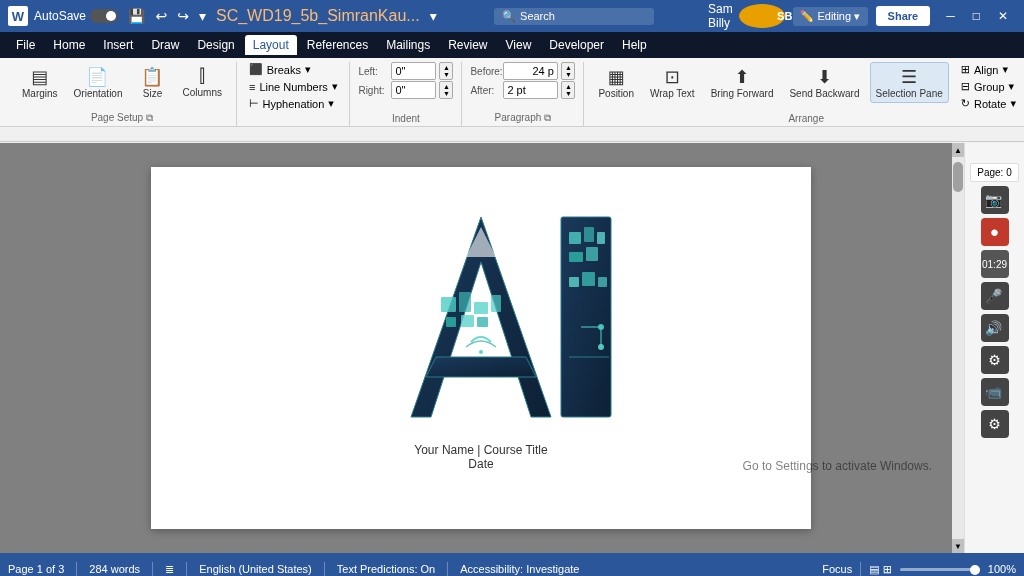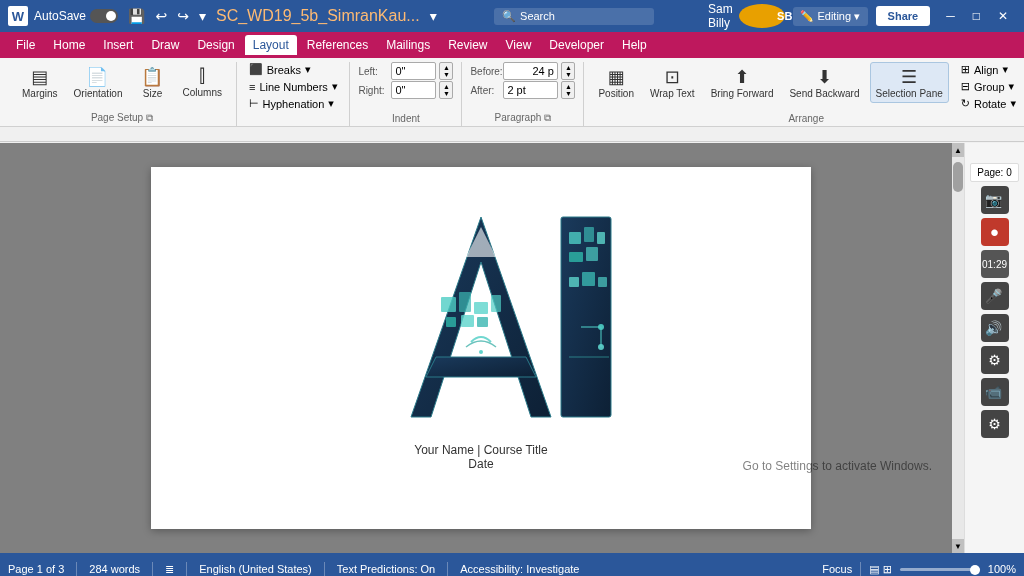--- a/index.html
+++ b/index.html
@@ -27,21 +27,21 @@
     .user-area { display: flex; align-items: center; gap: 6px; }
     .user-avatar { width: 24px; height: 24px; border-radius: 50%; background: #e8a000; display: flex; align-items: center; justify-content: center; font-size: 11px; font-weight: bold; color: white; padding-left: 46px; }
     .editing-btn { background: rgba(255,255,255,0.15); border: none; color: white; font-size: 11px; padding: 3px 8px; border-radius: 3px; cursor: pointer; display: flex; align-items: center; gap: 3px; }
     .share-btn { background: white; color: #2b579a; border: none; font-size: 11px; font-weight: bold; padding: 4px 12px; border-radius: 3px; cursor: pointer; }
     .win-controls { display: flex; gap: 2px; }
     .win-btn { background: none; border: none; color: white; font-size: 12px; cursor: pointer; padding: 4px 8px; }
 
     
     #menu-bar {
       height: 26px;
-      background: #be185d;
+      background: #0f172a;
       display: flex;
       align-items: center;
       padding: 0 8px;
       gap: 2px;
     }
     .menu-item { color: white; font-size: 12px; padding: 3px 8px; border-radius: 2px; cursor: pointer; }
     .menu-item.active { background: white; color: #2b579a; border-radius: 3px 3px 0 0; }
 
     
     #ribbon {

